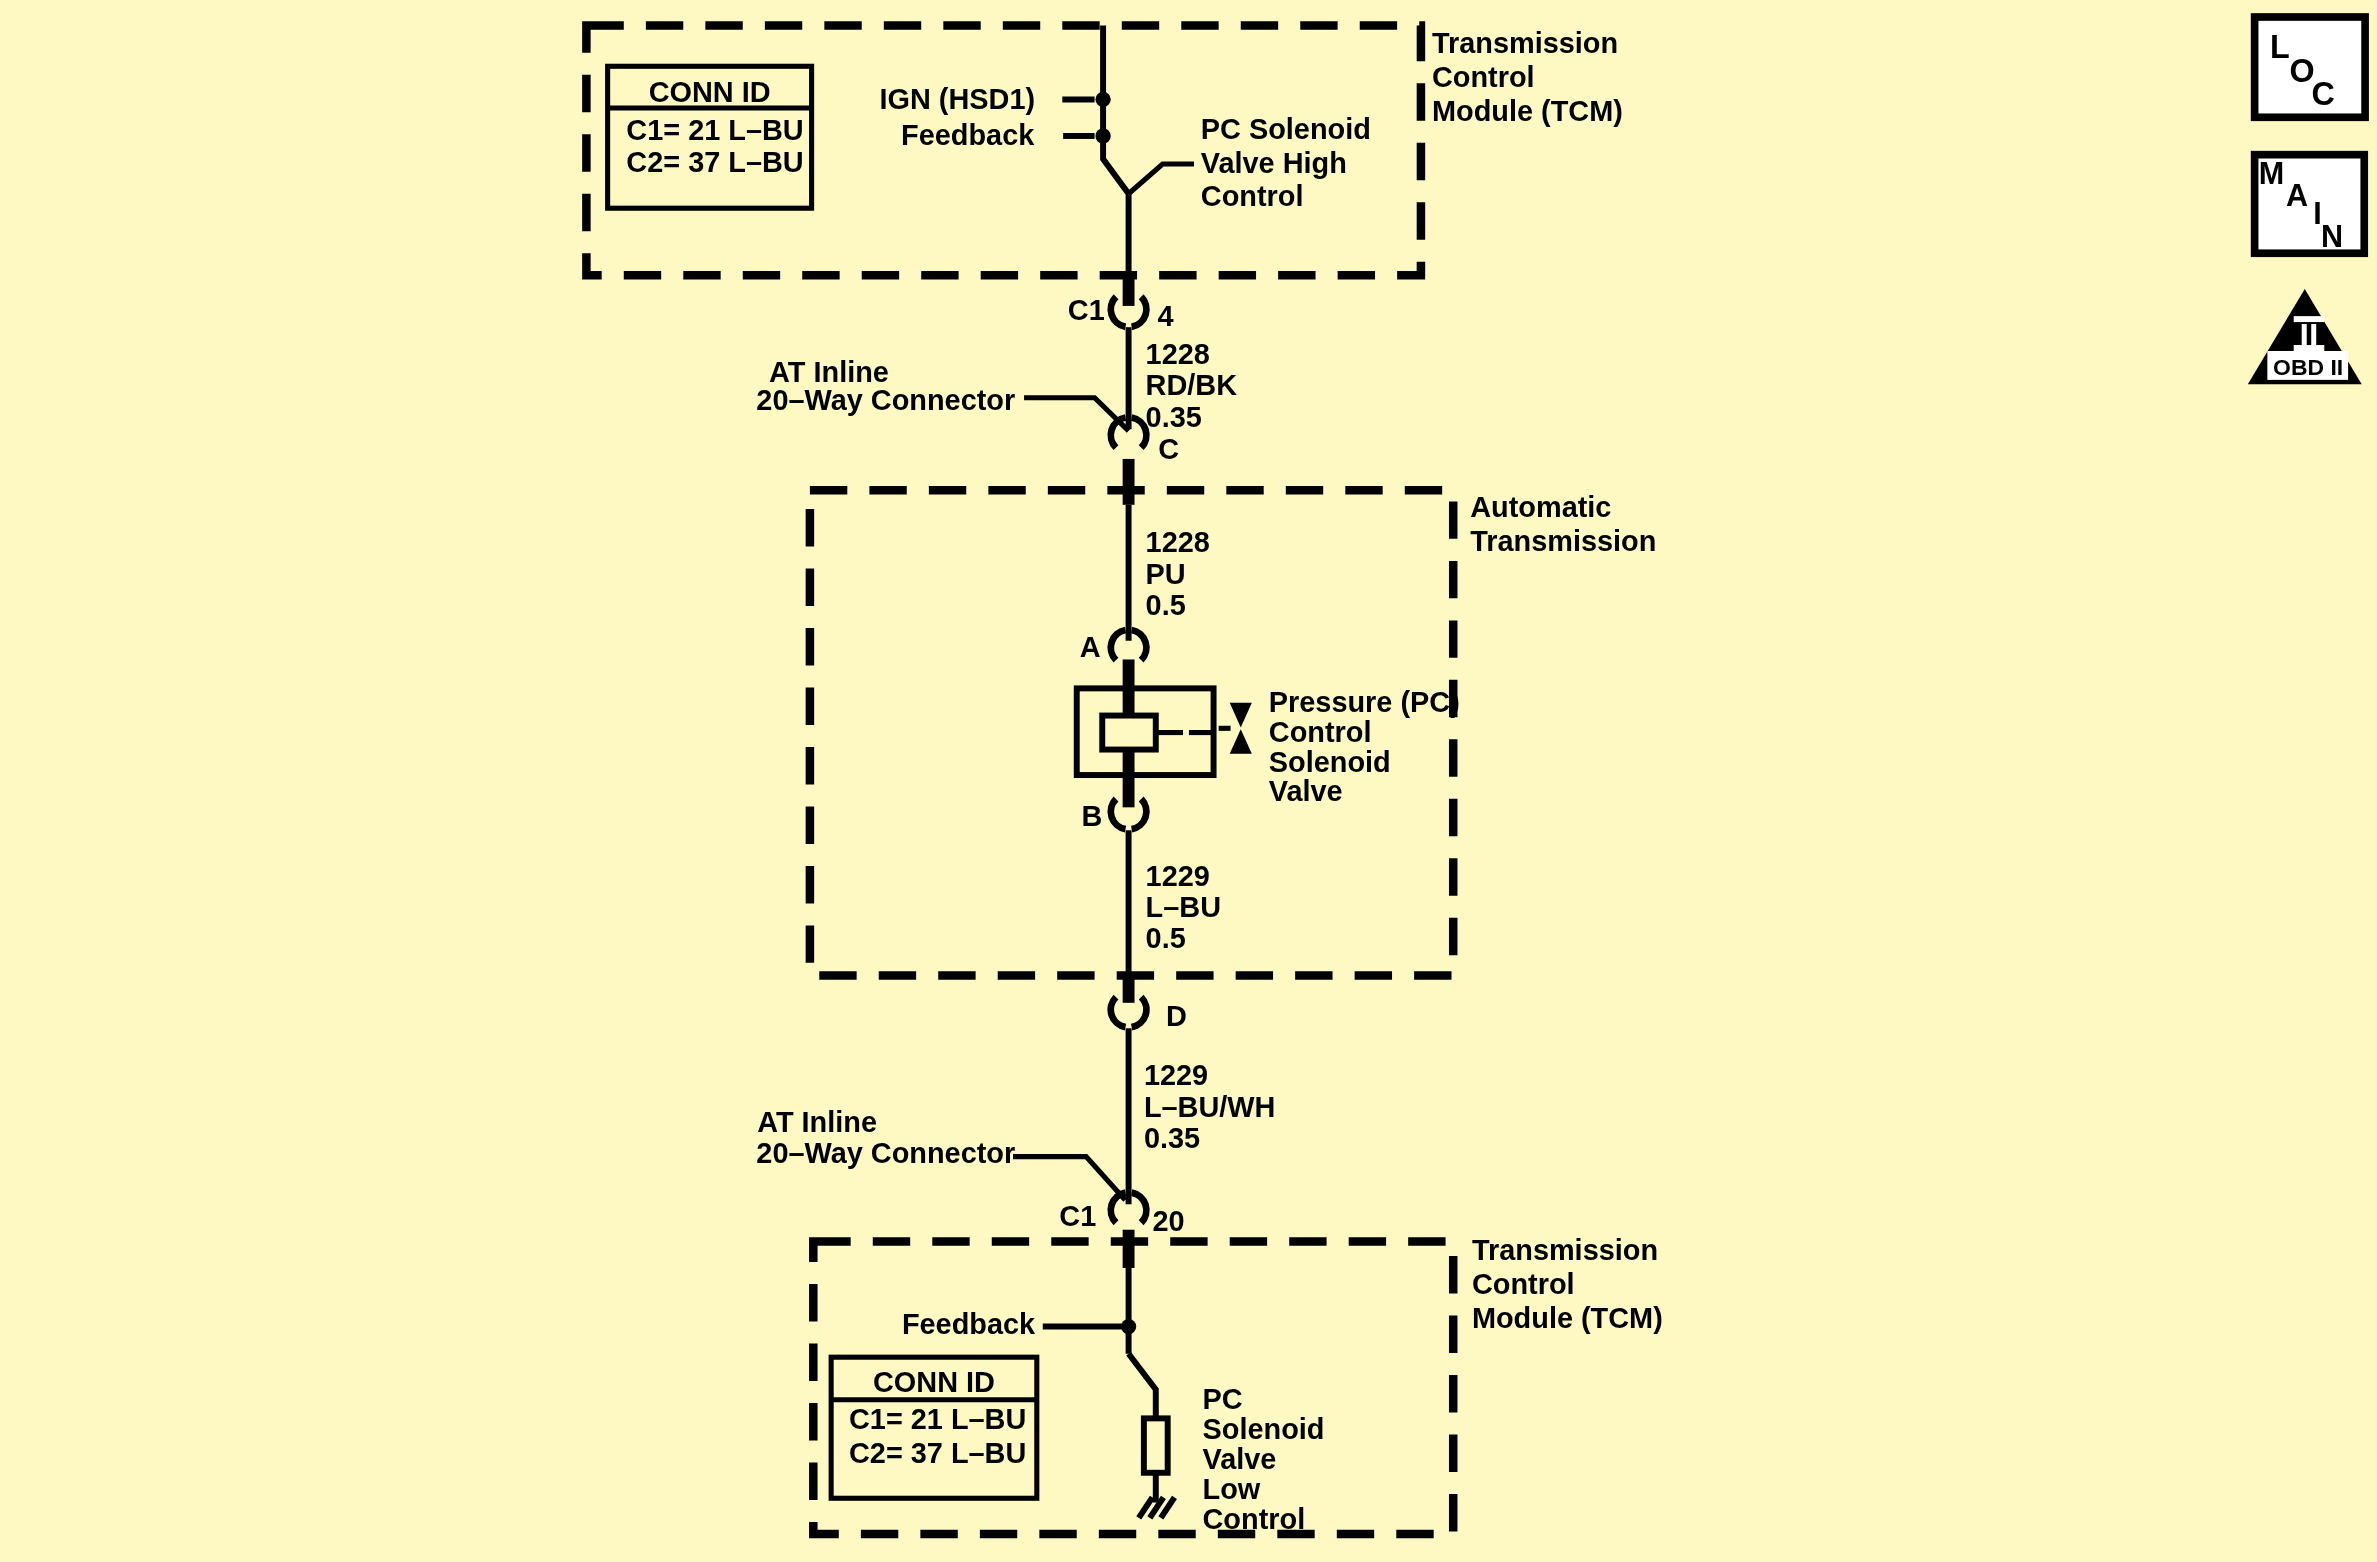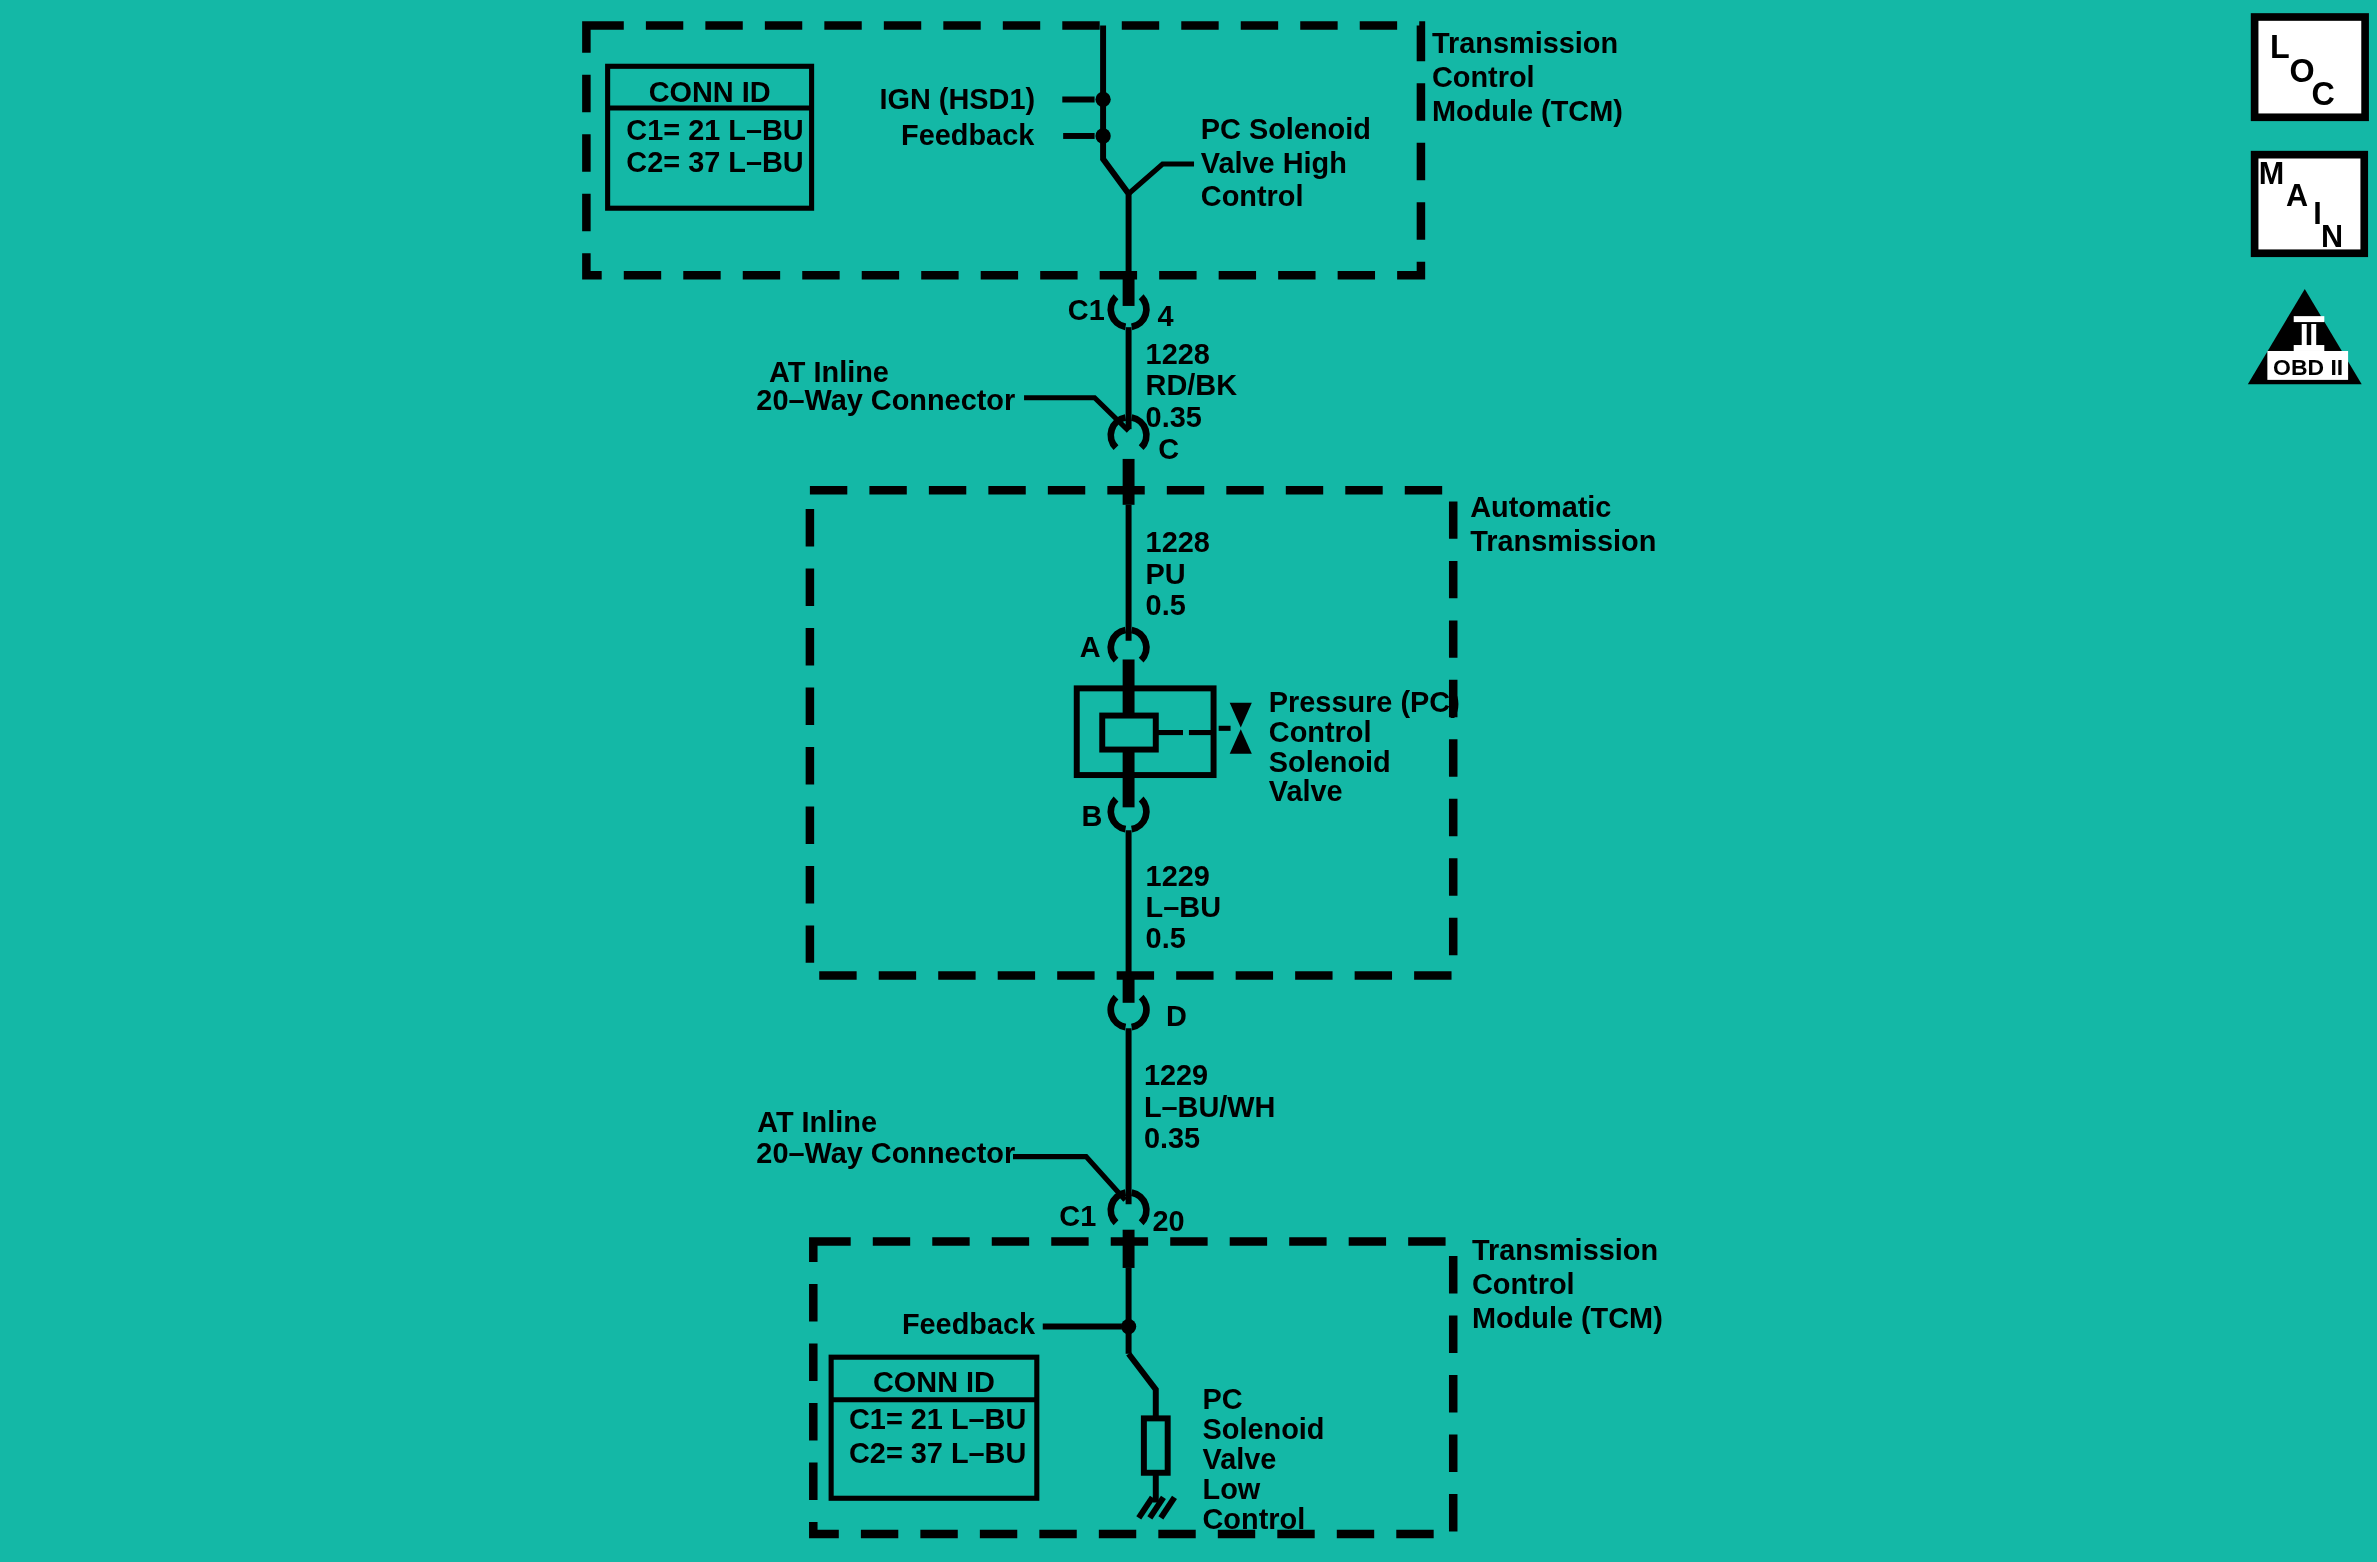--- a/index.html
+++ b/index.html
@@ -1,16 +1,16 @@
 <!DOCTYPE html>
 <html style="font-size:13.6px"><head>
 <meta charset="utf-8">
 <style>
   html,body{margin:0;padding:0;background:#ffffff}
-  .canvas{width:2377px;height:1562px;position:relative;background:#14b8a6}
+  .canvas{width:2377px;height:1562px;position:relative;background:#fef9c3}
   svg{display:block}
   text{font-family:"Liberation Sans","DejaVu Sans",sans-serif;font-weight:700;font-size:34px;fill:#000000}
   .end{text-anchor:end}
   .mid{text-anchor:middle}
   .fs38{font-size:38px}
   .fs36{font-size:36px}
   .fs27{font-size:27px}
   .fs40{font-size:40px}
   .ln{stroke:#000000;fill:none}
   .w6{stroke-width:6}

